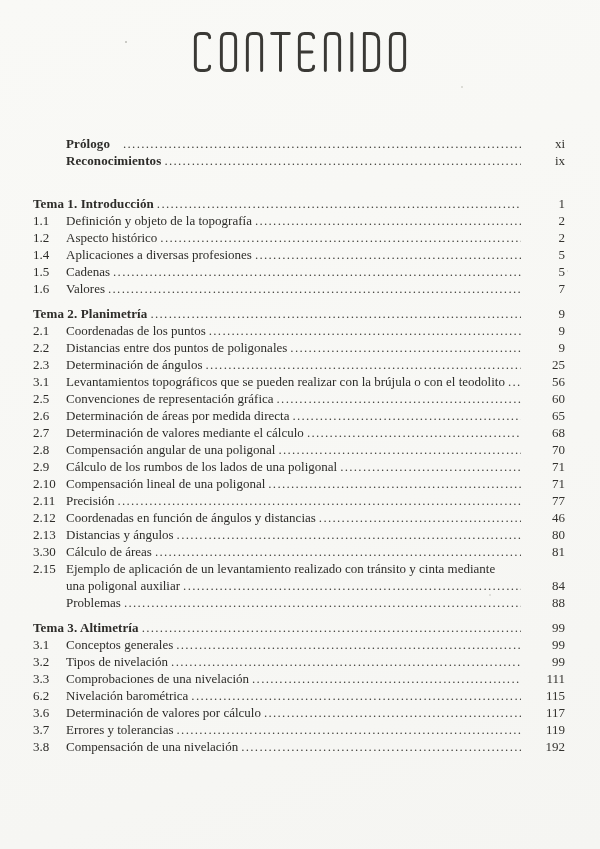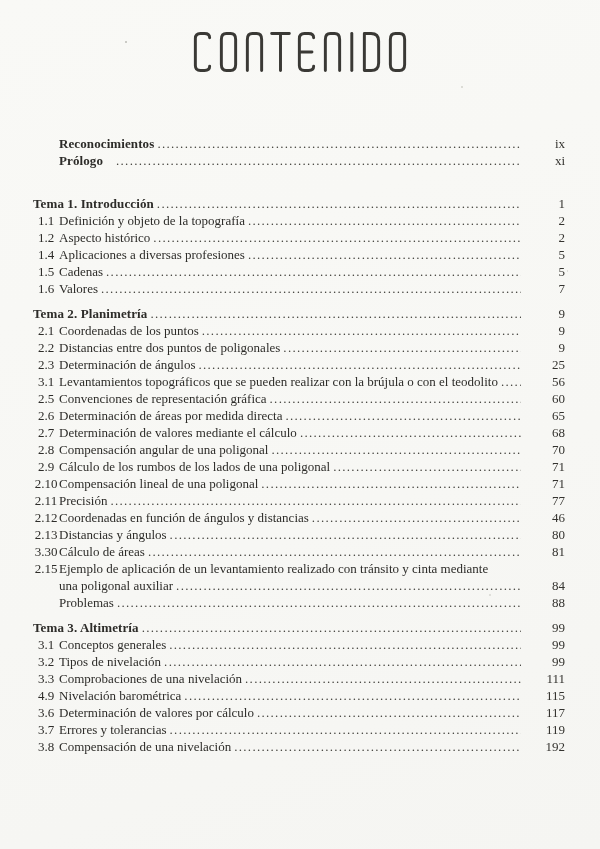--- a/index.html
+++ b/index.html
@@ -35,22 +35,22 @@
   .section.first { margin-top: 26px; }
 
   .row {
     display: flex;
     align-items: baseline;
     line-height: 17px;
     height: 17px;
     overflow: hidden;
   }
   .num {
-    width: 26px; 
-    text-align: center; flex: none;
+    width: 26px; margin-right: 7px;
+    text-align: left; flex: none;
   }
   .label { white-space: nowrap; flex: none; }
   .b { font-weight: bold; letter-spacing: 0.1px; }
   .fm-label { min-width: 54px; display: inline-block; }
   .dots {
     flex: 1 1 0; min-width: 0;
     overflow: hidden; white-space: nowrap;
     margin: 0 6px 0 3px;
     color: #45443f;
   }
@@ -104,29 +104,29 @@
       </svg>
       <svg width="21.0" height="42" viewBox="0 0 50 100">
         <path d="M20 6 L30 6 Q42 6 42 20 L42 80 Q42 94 30 94 L20 94 Q8 94 8 80 L8 20 Q8 6 20 6 Z" fill="none" stroke="#3a3935" stroke-width="7" stroke-linecap="round" stroke-linejoin="round"></path>
       </svg>
     </div>
 
   <div class="content">
     <div class="front-matter">
         <div class="row">
     <span class="num"></span>
-    <span class="label b fm-label">Reconocimientos</span>
-    <span class="dots"></span>
-    <span class="pg">ix</span>
+    <span class="label b fm-label">Prólogo</span>
+    <span class="dots"></span>
+    <span class="pg">xi</span>
   </div>
         <div class="row">
     <span class="num"></span>
-    <span class="label b fm-label">Prólogo</span>
-    <span class="dots"></span>
-    <span class="pg">xi</span>
+    <span class="label b fm-label">Reconocimientos</span>
+    <span class="dots"></span>
+    <span class="pg">ix</span>
   </div>
       </div>
     <div>
         <div class="section first">
           <div class="row">
 
     <span class="label b">Tema 1. Introducción</span>
     <span class="dots"></span>
     <span class="pg">1</span>
   </div>
@@ -290,21 +290,21 @@
     <span class="dots"></span>
     <span class="pg">99</span>
   </div>
           <div class="row">
     <span class="num">3.3</span>
     <span class="label">Comprobaciones de una nivelación</span>
     <span class="dots"></span>
     <span class="pg">111</span>
   </div>
           <div class="row">
-    <span class="num">4.9</span>
+    <span class="num">6.2</span>
     <span class="label">Nivelación barométrica</span>
     <span class="dots"></span>
     <span class="pg">115</span>
   </div>
           <div class="row">
     <span class="num">3.6</span>
     <span class="label">Determinación de valores por cálculo</span>
     <span class="dots"></span>
     <span class="pg">117</span>
   </div>

